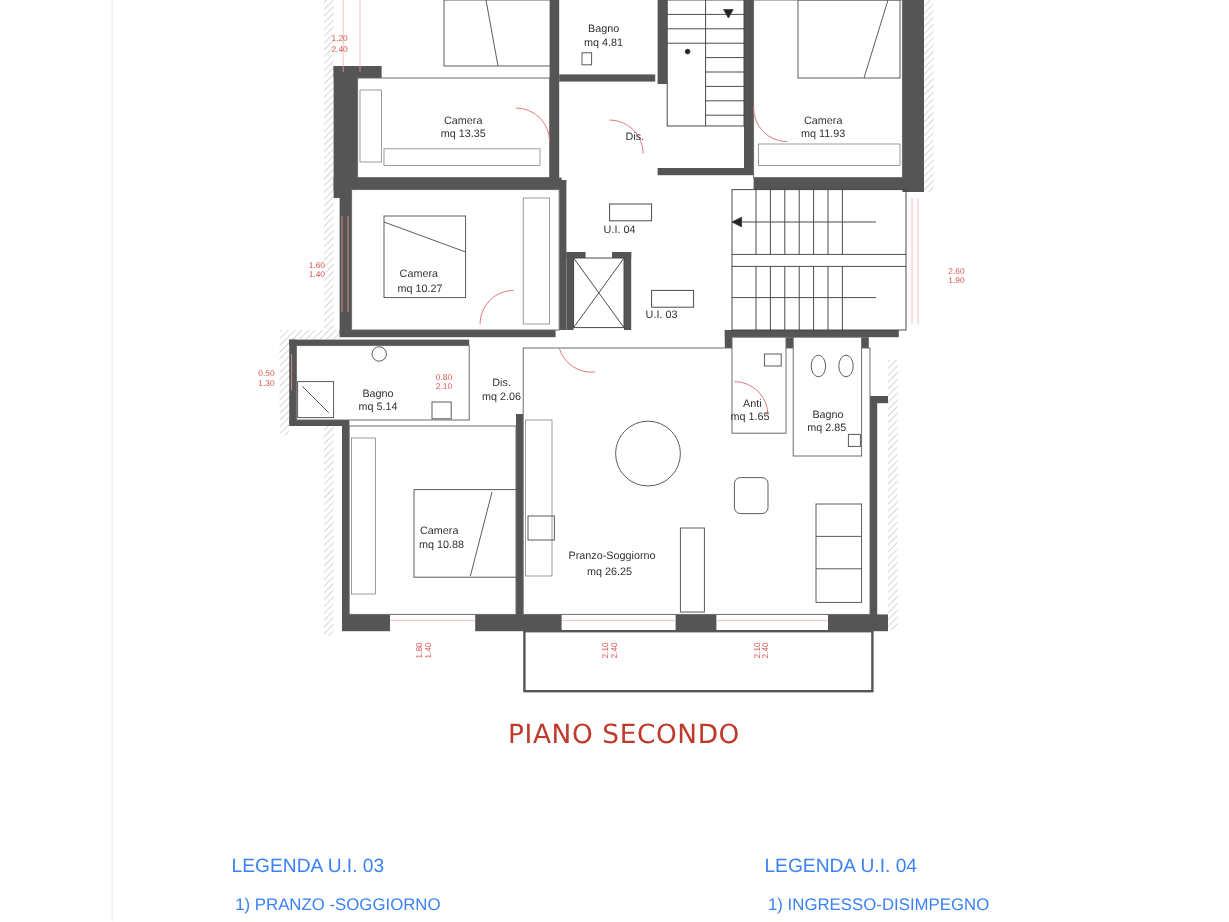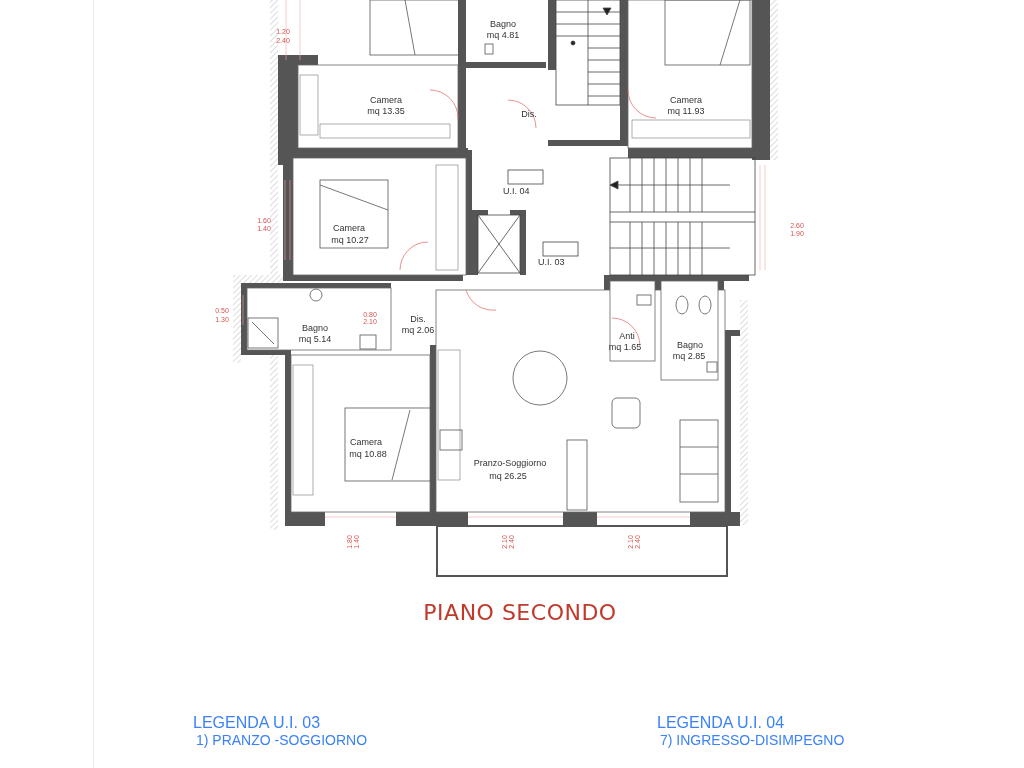--- a/index.html
+++ b/index.html
@@ -5,23 +5,23 @@
   html, body { margin: 0; padding: 0; background: #ffffff; }
   body { width: 1024px; height: 768px; position: relative; overflow: hidden; font-family: "Liberation Sans", sans-serif; }
   .page-rule { position: absolute; left: 93px; top: 0; width: 1px; height: 768px; background: #ececec; }
   svg.plan { position: absolute; left: 0; top: 0; width: 1024px; height: 600px; }
   .room-name { font-family: "Liberation Sans", sans-serif; font-size: 9px; fill: #333; text-anchor: middle; }
   .dim { font-family: "Liberation Sans", sans-serif; font-size: 7px; fill: #d9534f; text-anchor: middle; }
   .unit-lbl { font-family: "Liberation Sans", sans-serif; font-size: 9px; fill: #333; }
   .title { position: absolute; left: 0; width: 1040px; top: 600px; text-align: center; font-size: 22px; color: #c0392b; letter-spacing: 0.5px; font-family: "DejaVu Sans", sans-serif; }
   .legend { position: absolute; font-family: "Liberation Sans", sans-serif; color: #3b82f6; }
   .legend .lh { font-size: 16px; }
-  .legend .li { font-size: 14px; margin-left: 3px; }
+  .legend .li { font-size: 14px; margin-top: 13px; margin-left: 3px; }
   #legend-03 { left: 193px; top: 714px; }
-  #legend-04 { left: 657px; top: 714px; }
+  #legend-04 { left: 637px; top: 714px; }
 </style>
 </head>
 <body>
 
 <div class="page-rule"></div>
 
 <svg class="plan" viewBox="0 0 1024 600" xmlns="http://www.w3.org/2000/svg">
   <defs>
     <pattern id="hatch" width="4" height="4" patternUnits="userSpaceOnUse" patternTransform="rotate(45)">
       <line x1="0" y1="0" x2="0" y2="4" stroke="#bbb" stroke-width="1"></line>
@@ -250,14 +250,14 @@
 
 <div class="title">PIANO SECONDO</div>
 
 <div class="legend" id="legend-03">
   <div class="lh">LEGENDA U.I. 03</div>
   <div class="li">1) PRANZO -SOGGIORNO</div>
 </div>
 
 <div class="legend" id="legend-04">
   <div class="lh">LEGENDA U.I. 04</div>
-  <div class="li">7) INGRESSO-DISIMPEGNO</div>
+  <div class="li">1) INGRESSO-DISIMPEGNO</div>
 </div>
 
 </body></html>

